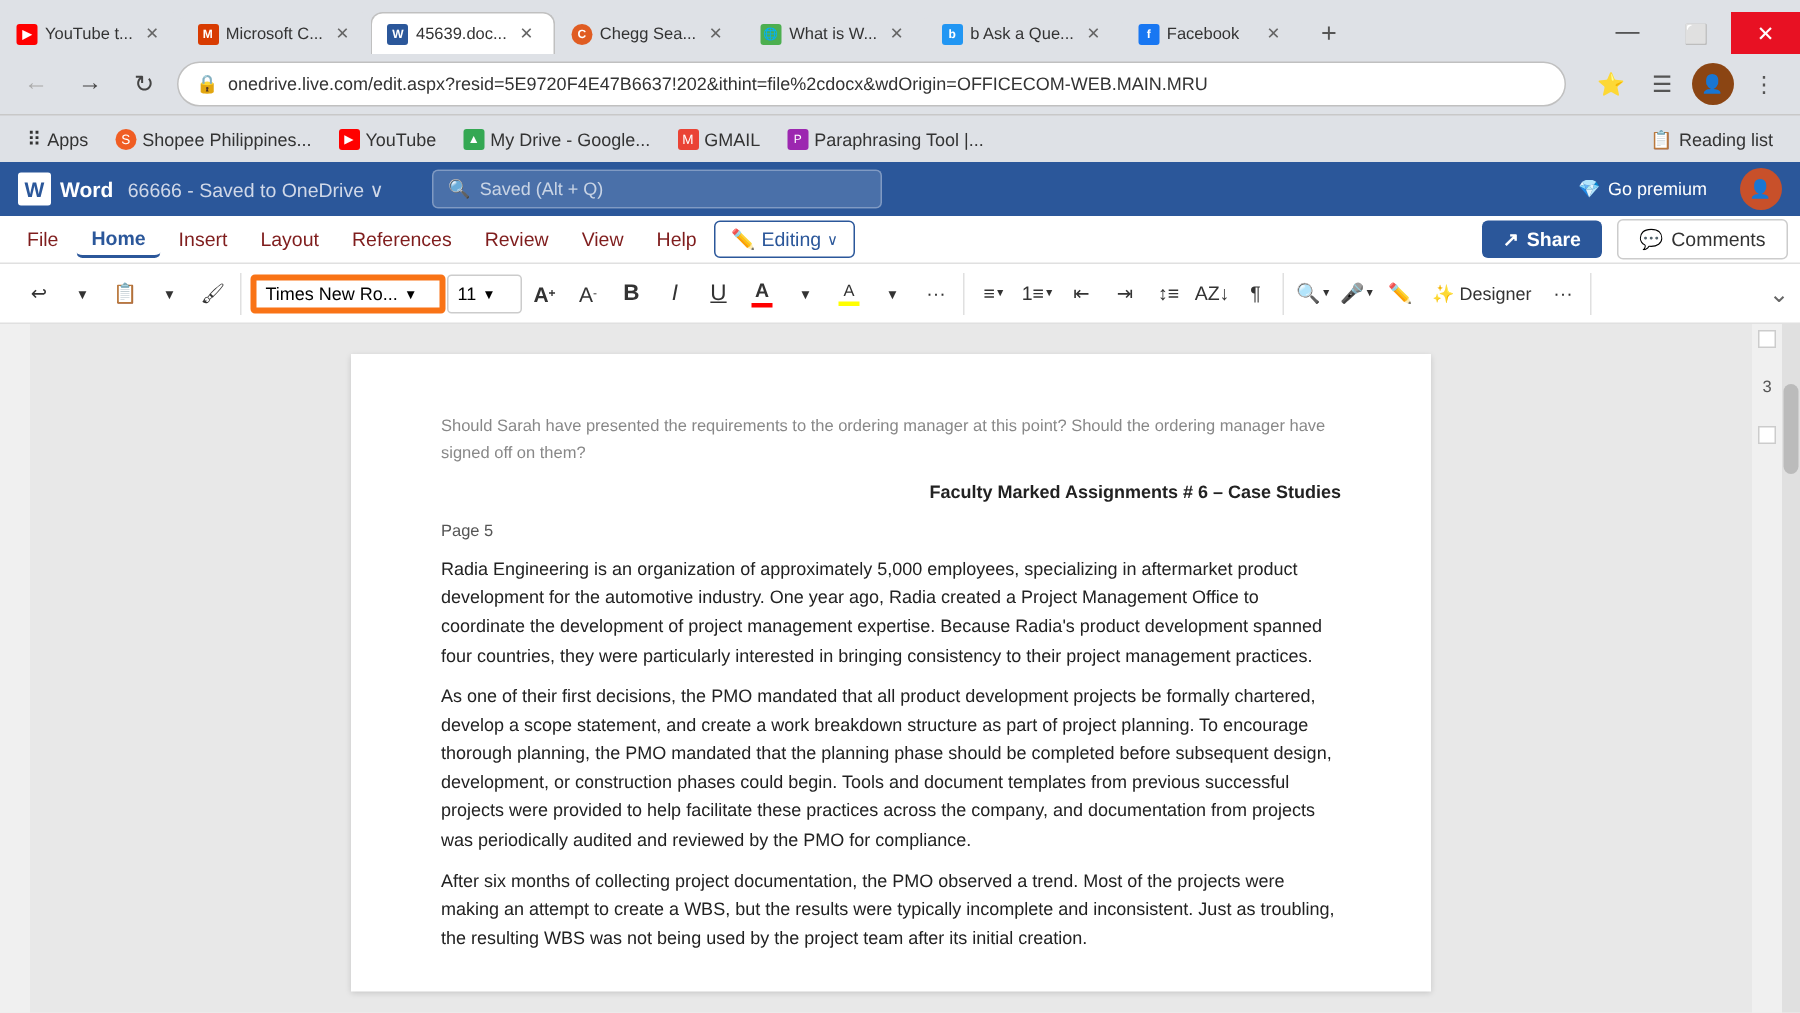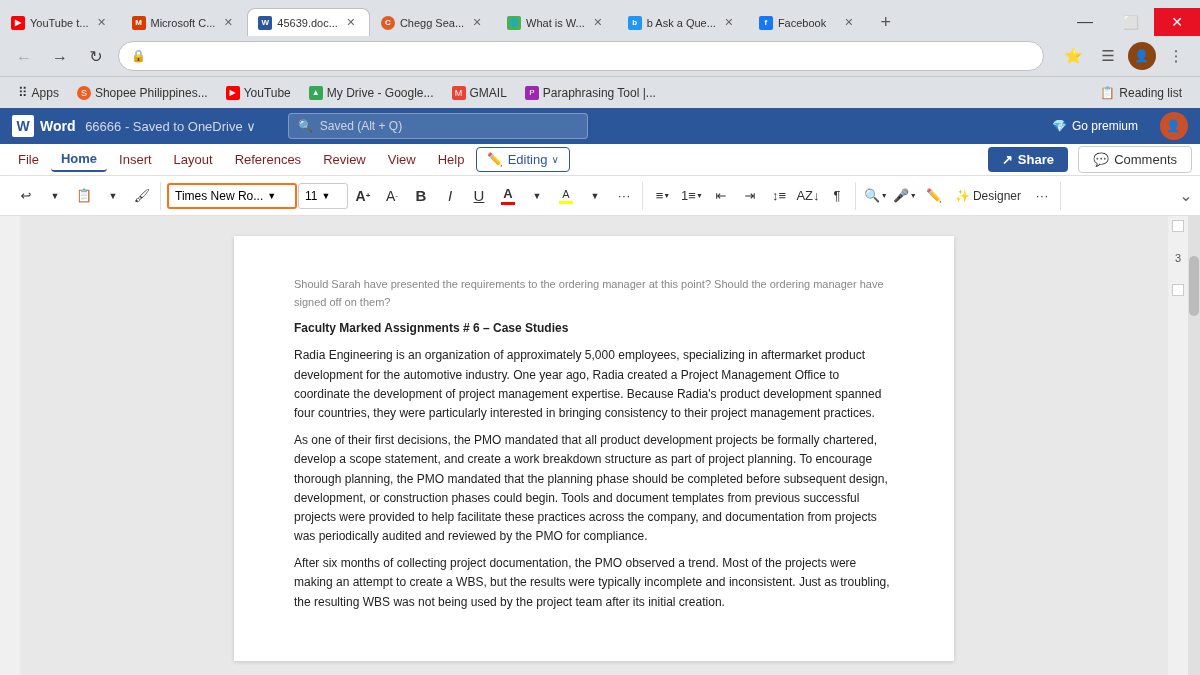--- a/index.html
+++ b/index.html
@@ -47,21 +47,21 @@
     .menu-item.active { font-weight: 600; color: #2b579a; border-bottom: 2px solid #2b579a; }
     .share-btn { margin-left: auto; display: flex; align-items: center; gap: 5px; padding: 5px 14px; background: #2b579a; color: #fff; border-radius: 4px; cursor: pointer; font-size: 13px; font-weight: 600; }
     .comments-btn { display: flex; align-items: center; gap: 5px; padding: 5px 14px; background: #fff; color: #333; border-radius: 4px; cursor: pointer; font-size: 13px; border: 1px solid #ccc; margin-left: 8px; }
 
     
     .toolbar { background: #fff; display: flex; align-items: center; min-height: 40px; padding: 2px 8px; border-bottom: 1px solid #e0e0e0; gap: 2px; flex-wrap: wrap; }
     .toolbar-group { display: flex; align-items: center; gap: 1px; padding: 0 4px; border-right: 1px solid #e0e0e0; }
     .toolbar-group:last-child { border-right: none; }
     .tb-btn { width: 28px; height: 28px; display: flex; align-items: center; justify-content: center; cursor: pointer; border-radius: 3px; font-size: 13px; color: #333; }
     .tb-btn.with-text { width: auto; padding: 0 6px; font-size: 12px; gap: 3px; }
-    .font-family-box { display: flex; align-items: center; height: 26px; border: 2px solid #f97316; border-radius: 3px; padding: 0 6px; min-width: 130px; font-size: 12px; gap: 4px; cursor: pointer; }
+    .font-family-box { display: flex; align-items: center; height: 26px; border: 4px solid #f97316; border-radius: 3px; padding: 0 6px; min-width: 130px; font-size: 12px; gap: 4px; cursor: pointer; }
     .font-size-box { display: flex; align-items: center; height: 26px; border: 1px solid #ccc; border-radius: 3px; padding: 0 6px; width: 50px; font-size: 12px; gap: 4px; cursor: pointer; }
     .editing-btn { display: flex; align-items: center; gap: 4px; padding: 4px 10px; border: 1px solid #2b579a; border-radius: 4px; color: #2b579a; cursor: pointer; font-size: 13px; }
 
     
     .doc-area { display: flex; height: calc(675px - 36px - 40px - 36px - 32px - 40px - 26px); background: #f0f0f0; overflow: hidden; }
     .doc-sidebar-left { width: 20px; background: #f0f0f0; }
     .doc-content-wrap { flex: 1; overflow-y: auto; padding: 20px 40px; display: flex; justify-content: center; background: #e8e8e8; }
     .doc-page { background: #fff; width: 720px; min-height: 400px; padding: 40px 60px; box-shadow: 0 1px 4px rgba(0,0,0,0.15); font-size: 12px; line-height: 1.6; color: #222; }
     .doc-sidebar-right { width: 20px; background: #f0f0f0; display: flex; flex-direction: column; align-items: center; padding: 4px 0; gap: 20px; }
     .scrollbar-marker { width: 12px; height: 12px; border: 1px solid #ccc; background: #fff; cursor: pointer; }
@@ -151,20 +151,21 @@
     <div style="width:46px;height:28px;display:flex;align-items:center;justify-content:center;cursor:pointer;font-size:14px;color:#fff;background:#e81123;">✕</div>
   </div>
 </div>
 
 <div class="address-bar">
   <div class="nav-btn disabled">←</div>
   <div class="nav-btn">→</div>
   <div class="nav-btn">↻</div>
   <div class="url-bar">
     <span>🔒</span>
+    <span class="url-text">onedrive.live.com/edit.aspx?resid=5E9720F4E47B6637!202&amp;ithint=file%2cdocx&amp;wdOrigin=OFFICECOM-WEB.MAIN.MRU</span>
   </div>
   <div class="address-icons">
     <div class="addr-icon-btn">⭐</div>
     <div class="addr-icon-btn">☰</div>
     <div class="profile-avatar">👤</div>
     <div class="addr-icon-btn">⋮</div>
   </div>
 </div>
 
 <div class="bookmarks-bar">
@@ -313,23 +314,24 @@
 
 <div class="doc-area">
   <div class="doc-sidebar-left"></div>
   <div class="doc-content-wrap">
     <div class="doc-page">
 
       <div class="para" style="color:#888;font-size:11px;">
         <span>Should Sarah have presented the requirements to the ordering manager at this point? Should the ordering manager have signed off on them?</span>
       </div>
 
-      <div class="para bold-text" style="margin-top:6px;">Faculty Marked Assignments # 6 – Case Studies</div>
-
-
+      <div class="para bold-text" style="margin-top:6px;text-align:right;">Faculty Marked Assignments # 6 – Case Studies</div>
+
+
+      <div class="page-num" style="margin-top:8px;">Page 5</div>
 
 
       <div class="para">
         <span>Radia Engineering is an organization of approximately 5,000 employees, specializing in aftermarket product development for the automotive industry. One year ago, Radia created a Project Management Office to coordinate the development of project management expertise. Because Radia's product development spanned four countries, they were particularly interested in bringing consistency to their project management practices.</span>
       </div>
 
       <div class="para">
         <span>As one of their first decisions, the PMO mandated that all product development projects be formally chartered, develop a scope statement, and create a work breakdown structure as part of project planning. To encourage thorough planning, the PMO mandated that the planning phase should be completed before subsequent design, development, or construction phases could begin. Tools and document templates from previous successful projects were provided to help facilitate these practices across the company, and documentation from projects was periodically audited and reviewed by the PMO for compliance.</span>
       </div>
 

